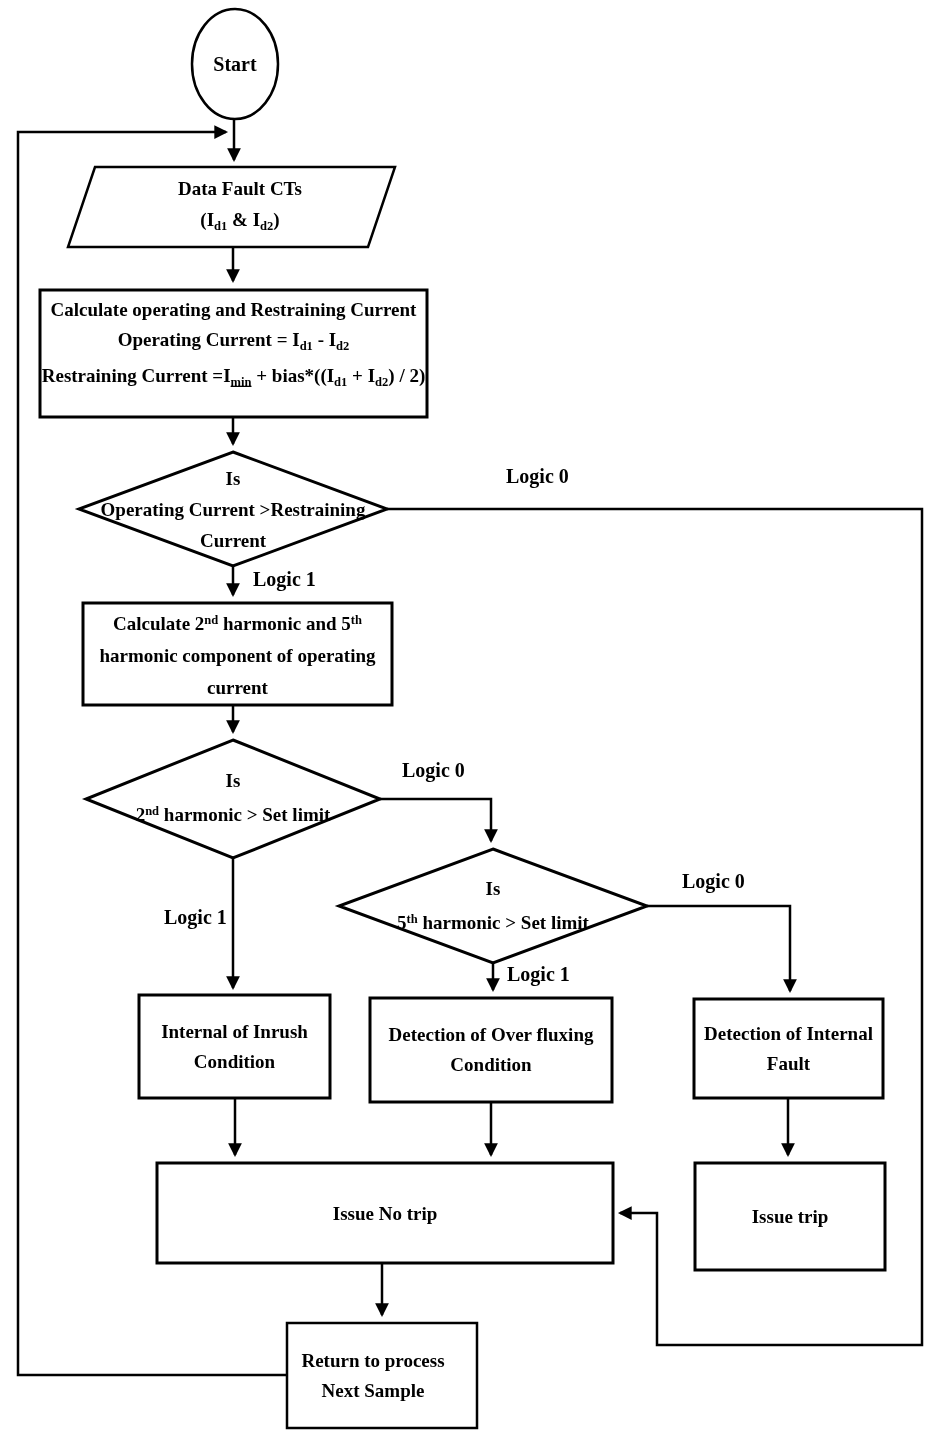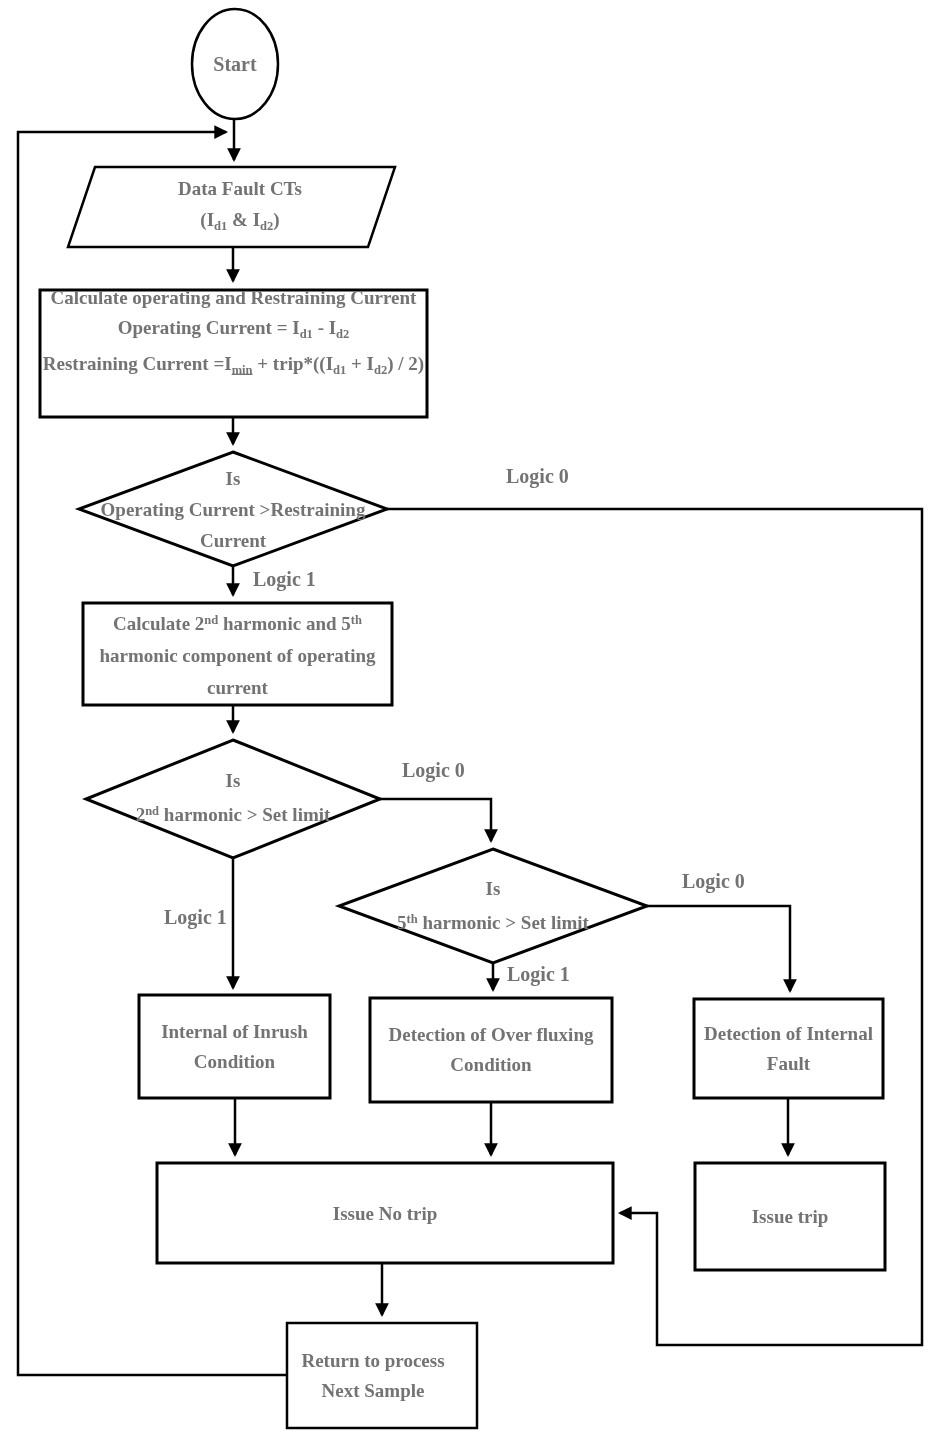--- a/index.html
+++ b/index.html
@@ -1,18 +1,18 @@
 <!DOCTYPE html>
 <html><head>
 <meta charset="utf-8">
 <style>
   html,body{margin:0;padding:0;background:#ffffff;}
   .stage{
     position:relative;width:938px;height:1447px;background:#ffffff;
-    font-family:"Liberation Serif","DejaVu Serif",serif;font-weight:bold;color:#737373;
+    font-family:"Liberation Serif","DejaVu Serif",serif;font-weight:bold;color:#000000;
     overflow:hidden;
   }
   .stage svg{position:absolute;left:0;top:0;}
   .lbl{position:absolute;display:flex;flex-direction:column;align-items:center;justify-content:center;
        text-align:center;font-size:19px;line-height:29px;white-space:nowrap;}
   .lbl .ln{display:block;}
   .edge-label{position:absolute;font-size:20px;white-space:nowrap;}
   .sub{font-size:0.66em;vertical-align:-0.28em;letter-spacing:0;}
   .sub.u{text-decoration:underline;}
   .sup{font-size:0.66em;vertical-align:0.5em;}
@@ -69,24 +69,24 @@
 
   <div class="lbl start-lbl" style="left:192px;top:14px;width:86px;height:100px;">
     <span class="ln">Start</span>
   </div>
 
   <div class="lbl" style="left:95px;top:174px;width:290px;height:66px;line-height:31px;">
     <span class="ln">Data Fault CTs</span>
     <span class="ln"><span>(I</span><span class="sub">d1</span><span> &amp; I</span><span class="sub">d2</span><span>)</span></span>
   </div>
 
-  <div class="lbl calc-lbl" style="left:44px;top:280px;width:379px;height:122px;line-height:30px;">
+  <div class="lbl calc-lbl" style="left:44px;top:292px;width:379px;height:122px;line-height:30px;">
     <span class="ln">Calculate operating and Restraining Current</span>
     <span class="ln"><span>Operating Current = I</span><span class="sub">d1</span><span> - I</span><span class="sub">d2</span></span>
-    <span class="ln"><span>Restraining Current =I</span><span class="sub u">min</span><span> + trip*((I</span><span class="sub">d1</span><span> + I</span><span class="sub">d2</span><span>) / 2)</span></span>
+    <span class="ln"><span>Restraining Current =I</span><span class="sub u">min</span><span> + bias*((I</span><span class="sub">d1</span><span> + I</span><span class="sub">d2</span><span>) / 2)</span></span>
   </div>
 
   <div class="lbl" style="left:79px;top:456px;width:308px;height:106px;line-height:31px;">
     <span class="ln">Is</span>
     <span class="ln">Operating Current &gt;Restraining</span>
     <span class="ln">Current</span>
   </div>
 
   <div class="lbl" style="left:87px;top:606px;width:301px;height:96px;line-height:32px;">
     <span class="ln"><span>Calculate 2</span><span class="sup">nd</span><span> harmonic and 5</span><span class="sup">th</span></span>

